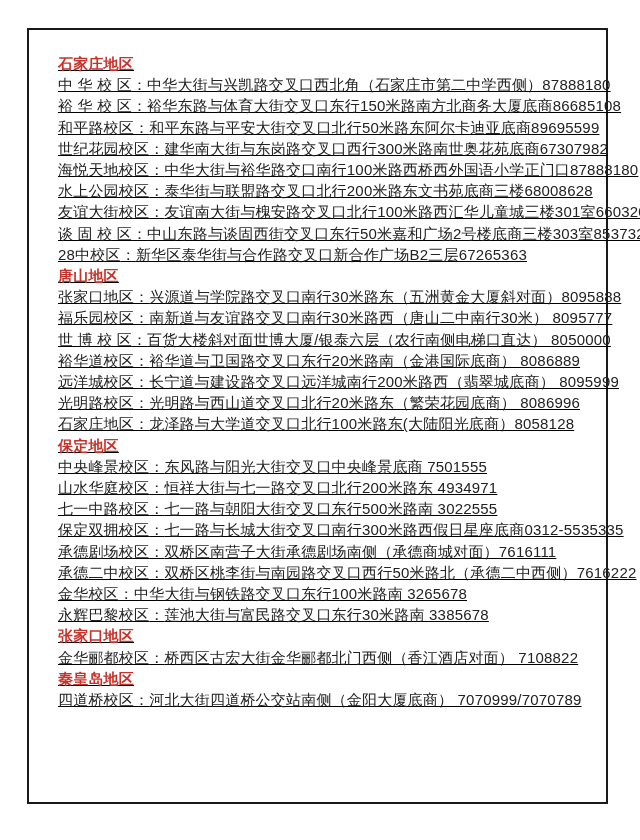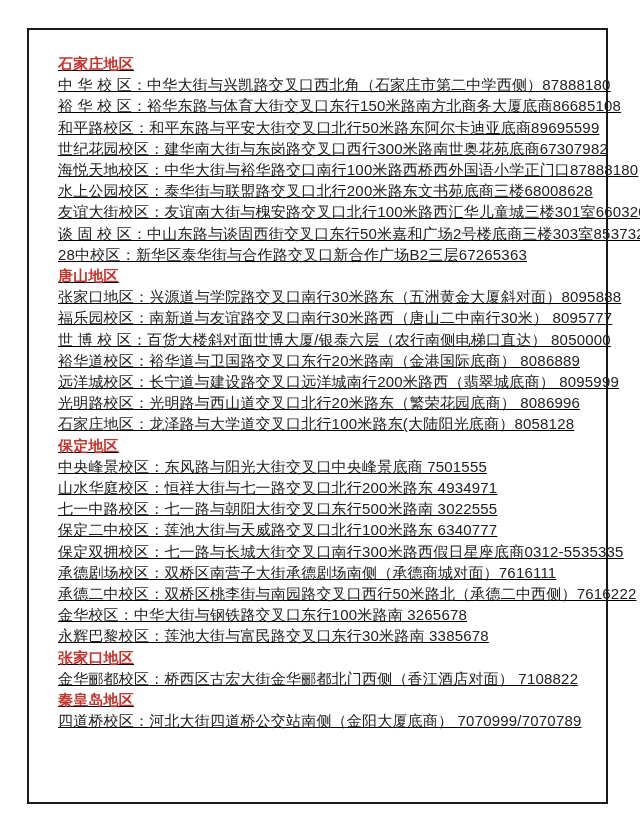--- a/index.html
+++ b/index.html
@@ -65,21 +65,20 @@
         <div class="line"><span class="campus-name">福乐园校区</span><span class="colon-separator">：</span><span class="campus-detail">南新道与友谊路交叉口南行30米路西（唐山二中南行30米） 8095777</span></div>
         <div class="line"><span class="campus-name">世 博 校 区</span><span class="colon-separator">：</span><span class="campus-detail">百货大楼斜对面世博大厦/银泰六层（农行南侧电梯口直达） 8050000</span></div>
         <div class="line"><span class="campus-name">裕华道校区</span><span class="colon-separator">：</span><span class="campus-detail">裕华道与卫国路交叉口东行20米路南（金港国际底商） 8086889</span></div>
         <div class="line"><span class="campus-name">远洋城校区</span><span class="colon-separator">：</span><span class="campus-detail">长宁道与建设路交叉口远洋城南行200米路西（翡翠城底商） 8095999</span></div>
         <div class="line"><span class="campus-name">光明路校区</span><span class="colon-separator">：</span><span class="campus-detail">光明路与西山道交叉口北行20米路东（繁荣花园底商）  8086996</span></div>
         <div class="line"><span class="campus-name">石家庄地区</span><span class="colon-separator">：</span><span class="campus-detail">龙泽路与大学道交叉口北行100米路东(大陆阳光底商）8058128</span></div>
         <div class="line region-header">保定地区</div>
         <div class="line"><span class="campus-name">中央峰景校区</span><span class="colon-separator">：</span><span class="campus-detail">东风路与阳光大街交叉口中央峰景底商 7501555</span></div>
         <div class="line"><span class="campus-name">山水华庭校区</span><span class="colon-separator">：</span><span class="campus-detail">恒祥大街与七一路交叉口北行200米路东 4934971</span></div>
         <div class="line"><span class="campus-name">七一中路校区</span><span class="colon-separator">：</span><span class="campus-detail">七一路与朝阳大街交叉口东行500米路南 3022555</span></div>
-        <div class="line"><span class="campus-name">保定二中校区</span><span class="colon-separator">：</span><span class="campus-detail">莲池大街与天威路交叉口北行100米路东 6340777</span></div>
         <div class="line"><span class="campus-name">保定双拥校区</span><span class="colon-separator">：</span><span class="campus-detail">七一路与长城大街交叉口南行300米路西假日星座底商0312-5535335</span></div>
         <div class="line"><span class="campus-name">承德剧场校区</span><span class="colon-separator">：</span><span class="campus-detail">双桥区南营子大街承德剧场南侧（承德商城对面）7616111</span></div>
         <div class="line"><span class="campus-name">承德二中校区</span><span class="colon-separator">：</span><span class="campus-detail">双桥区桃李街与南园路交叉口西行50米路北（承德二中西侧）7616222</span></div>
         <div class="line"><span class="campus-name">金华校区</span><span class="colon-separator">：</span><span class="campus-detail">中华大街与钢铁路交叉口东行100米路南 3265678</span></div>
         <div class="line"><span class="campus-name">永辉巴黎校区</span><span class="colon-separator">：</span><span class="campus-detail">莲池大街与富民路交叉口东行30米路南 3385678</span></div>
         <div class="line region-header">张家口地区</div>
         <div class="line"><span class="campus-name">金华郦都校区</span><span class="colon-separator">：</span><span class="campus-detail">桥西区古宏大街金华郦都北门西侧（香江酒店对面） 7108822</span></div>
         <div class="line region-header">秦皇岛地区</div>
         <div class="line"><span class="campus-name">四道桥校区</span><span class="colon-separator">：</span><span class="campus-detail">河北大街四道桥公交站南侧（金阳大厦底商） 7070999/7070789</span></div>
       </div>

